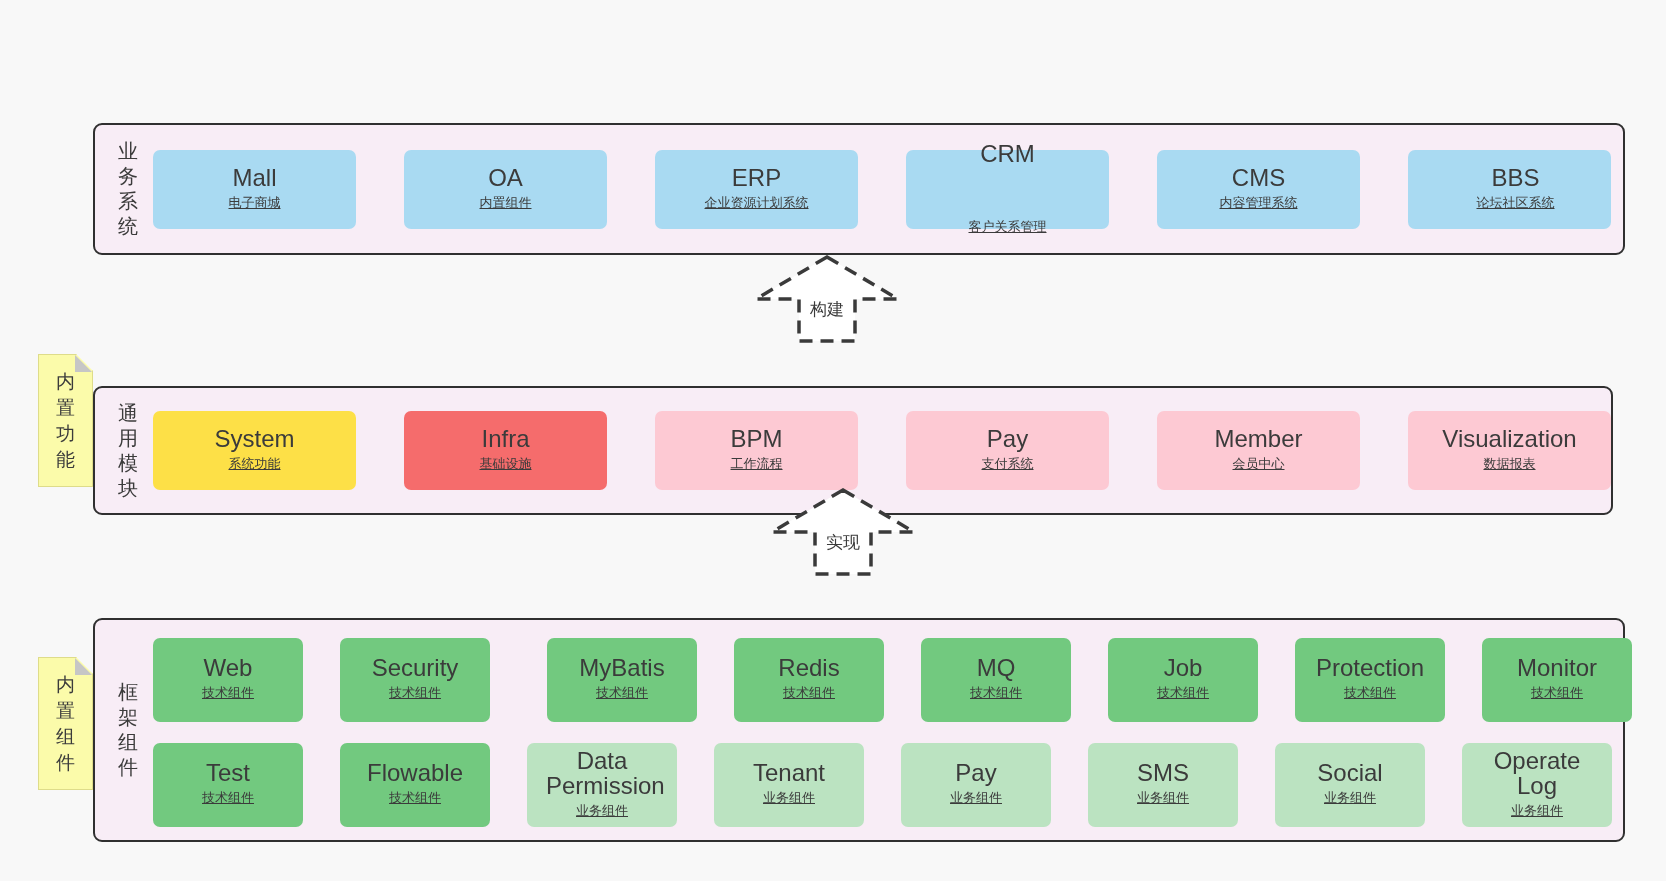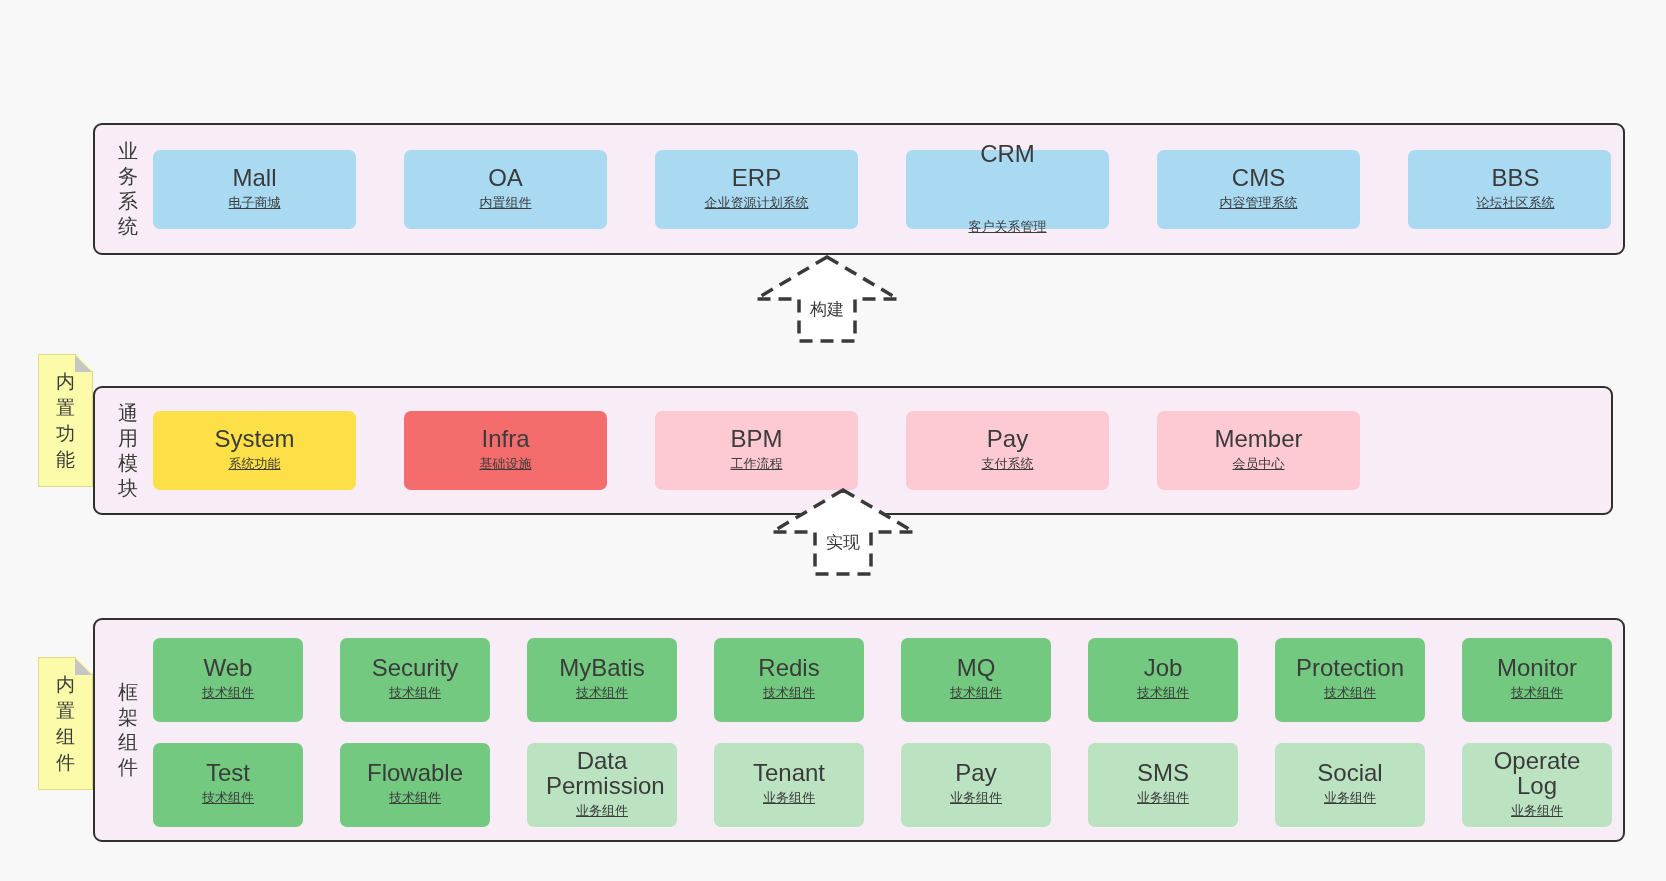--- a/index.html
+++ b/index.html
@@ -140,20 +140,24 @@
           <div class="subtitle">工作流程</div>
         </div>
         <div class="box box-6" style="background: rgb(253, 201, 211);">
           <div class="title">Pay</div>
           <div class="subtitle">支付系统</div>
         </div>
         <div class="box box-6" style="background: rgb(253, 201, 211);">
           <div class="title">Member</div>
           <div class="subtitle">会员中心</div>
         </div>
+        <div class="box box-6" style="background: rgb(253, 201, 211);">
+          <div class="title">Visualization</div>
+          <div class="subtitle">数据报表</div>
+        </div>
       </div>
   </div>
 
   <div class="arrow" id="arrow-1">
     <svg width="160" height="92" viewBox="0 0 160 92">
       <polygon points="80,4 9,46 52,46 52,88 108,88 108,46 151,46" fill="#ffffff" stroke="var(--arrow)" stroke-width="3.5" stroke-dasharray="13 8"></polygon>
     </svg>
     <div class="arrow-label">实现</div>
   </div>
 
@@ -163,21 +167,21 @@
     </div>
     <div class="row row-8" id="row-s2r0">
         <div class="box box-8" style="background: rgb(114, 201, 127);">
           <div class="title">Web</div>
           <div class="subtitle">技术组件</div>
         </div>
         <div class="box box-8" style="background: rgb(114, 201, 127);">
           <div class="title">Security</div>
           <div class="subtitle">技术组件</div>
         </div>
-        <div class="box box-8" style="background: rgb(114, 201, 127);">
+        <div class="box box-8" style="background: rgb(114, 201, 127); margin-left: 20px;">
           <div class="title">MyBatis</div>
           <div class="subtitle">技术组件</div>
         </div>
         <div class="box box-8" style="background: rgb(114, 201, 127);">
           <div class="title">Redis</div>
           <div class="subtitle">技术组件</div>
         </div>
         <div class="box box-8" style="background: rgb(114, 201, 127);">
           <div class="title">MQ</div>
           <div class="subtitle">技术组件</div>

